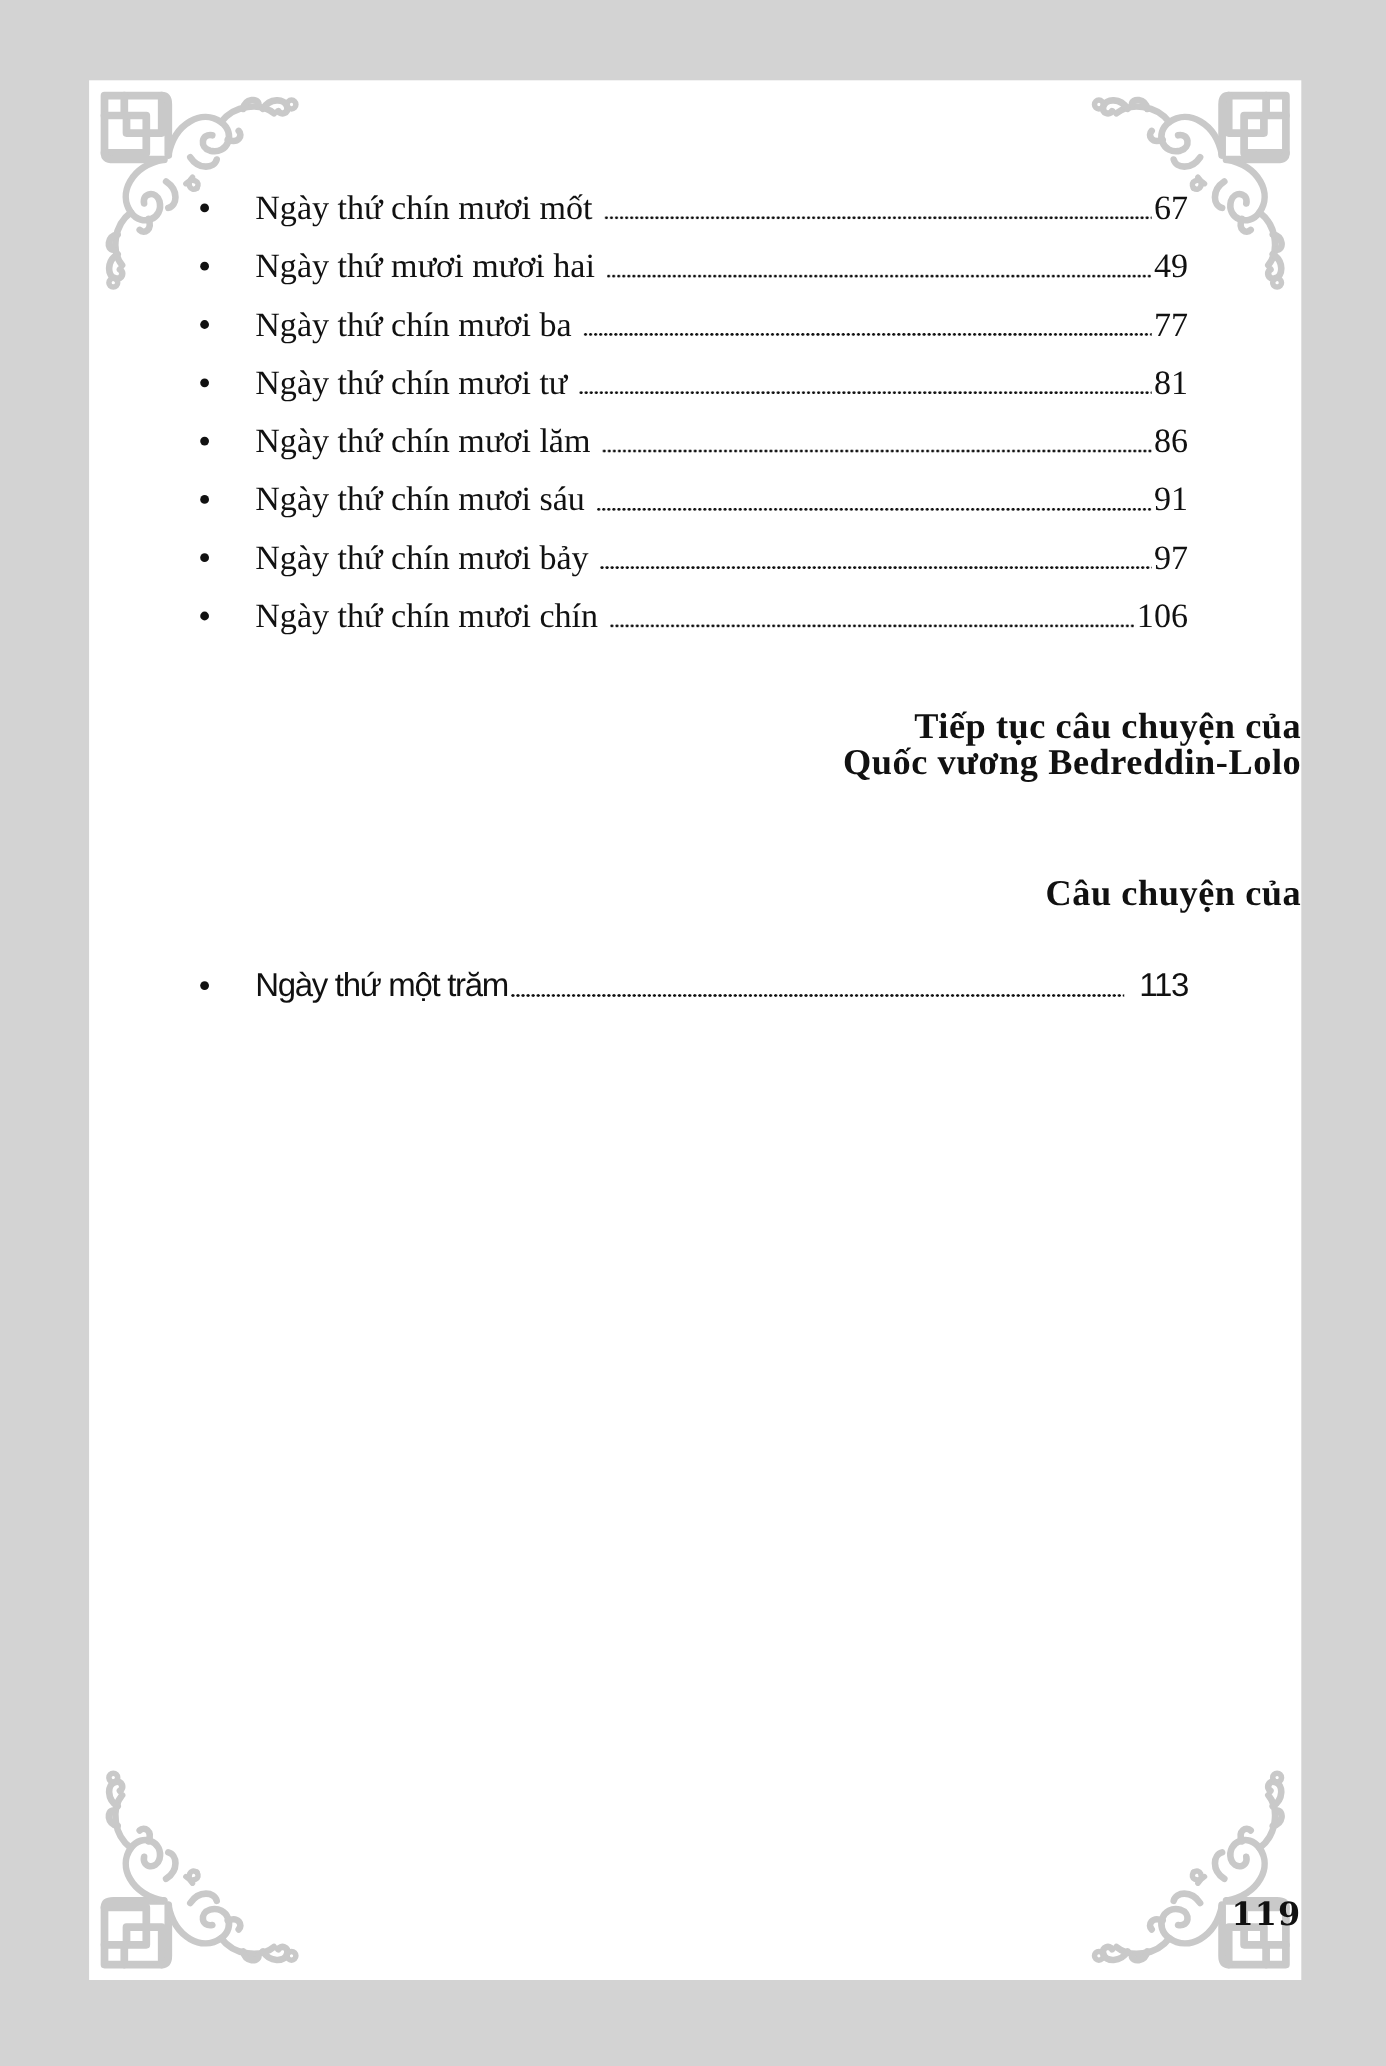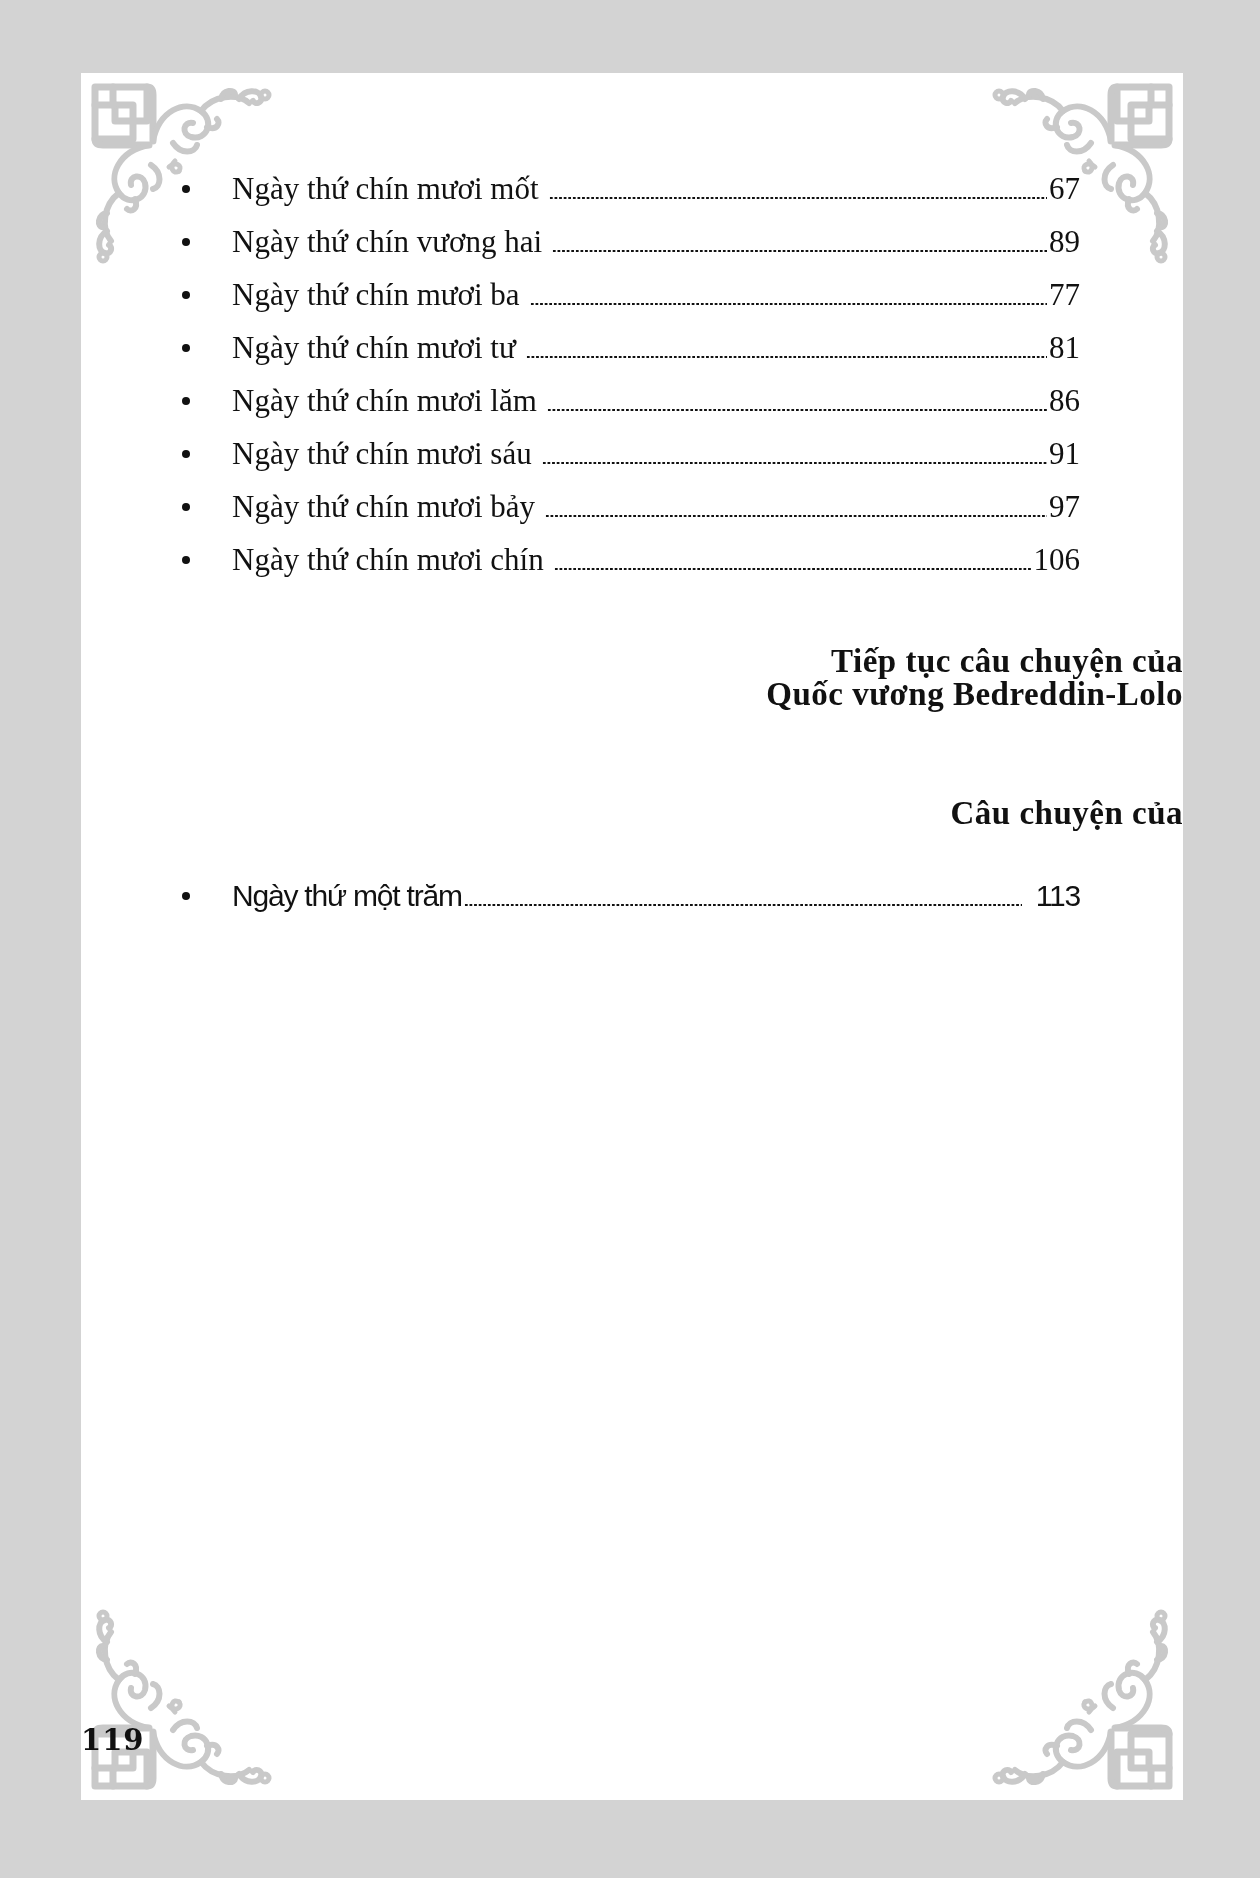--- a/index.html
+++ b/index.html
@@ -88,21 +88,21 @@
     letter-spacing: 0.5px;
   }
   .section-heading div { height: 33px; }
   .section-heading.h1 { top: 572px; }
   .section-heading.h2 { top: 724px; }
 
   .folio {
     position: absolute;
     left: 0; right: 0;
     top: 1650px;
-    text-align: left;
+    text-align: right;
     font-family: "DejaVu Serif", serif;
     font-weight: bold;
     font-size: 29px;
     letter-spacing: 1px;
   }
 </style>
 </head>
 <body>
 
 <div class="page">
@@ -132,23 +132,23 @@
 
     <ul class="toc-list first">
       <li class="toc-item">
         <span class="bullet"></span>
         <span class="entry-title">Ngày thứ chín mươi mốt</span>
         <span class="leader"></span>
         <span class="page-num">67</span>
       </li>
       <li class="toc-item">
         <span class="bullet"></span>
-        <span class="entry-title">Ngày thứ chín vương hai</span>
-        <span class="leader"></span>
-        <span class="page-num">89</span>
+        <span class="entry-title">Ngày thứ mươi mươi hai</span>
+        <span class="leader"></span>
+        <span class="page-num">49</span>
       </li>
       <li class="toc-item">
         <span class="bullet"></span>
         <span class="entry-title">Ngày thứ chín mươi ba</span>
         <span class="leader"></span>
         <span class="page-num">77</span>
       </li>
       <li class="toc-item">
         <span class="bullet"></span>
         <span class="entry-title">Ngày thứ chín mươi tư</span>

